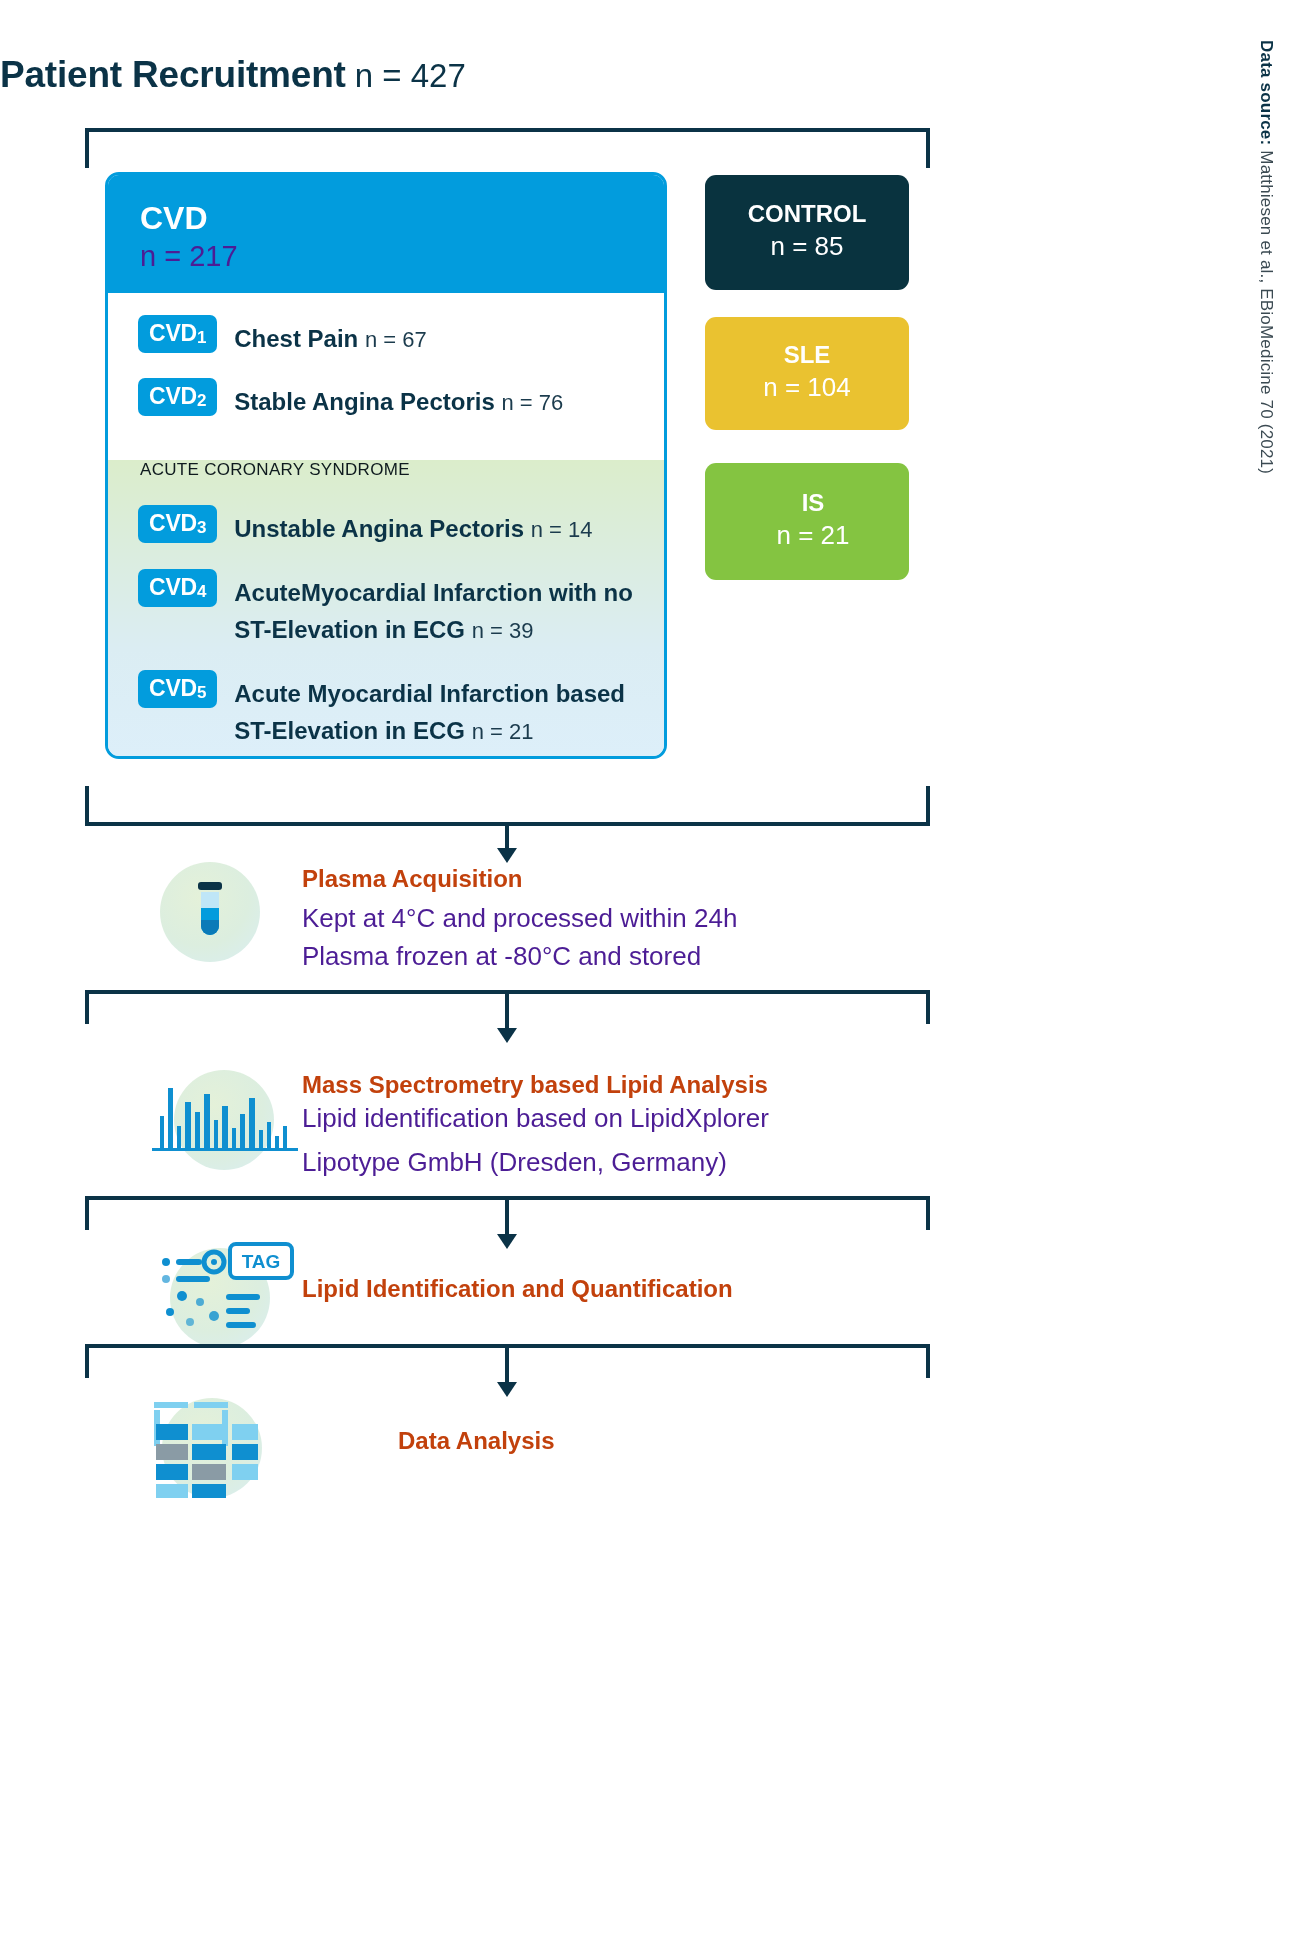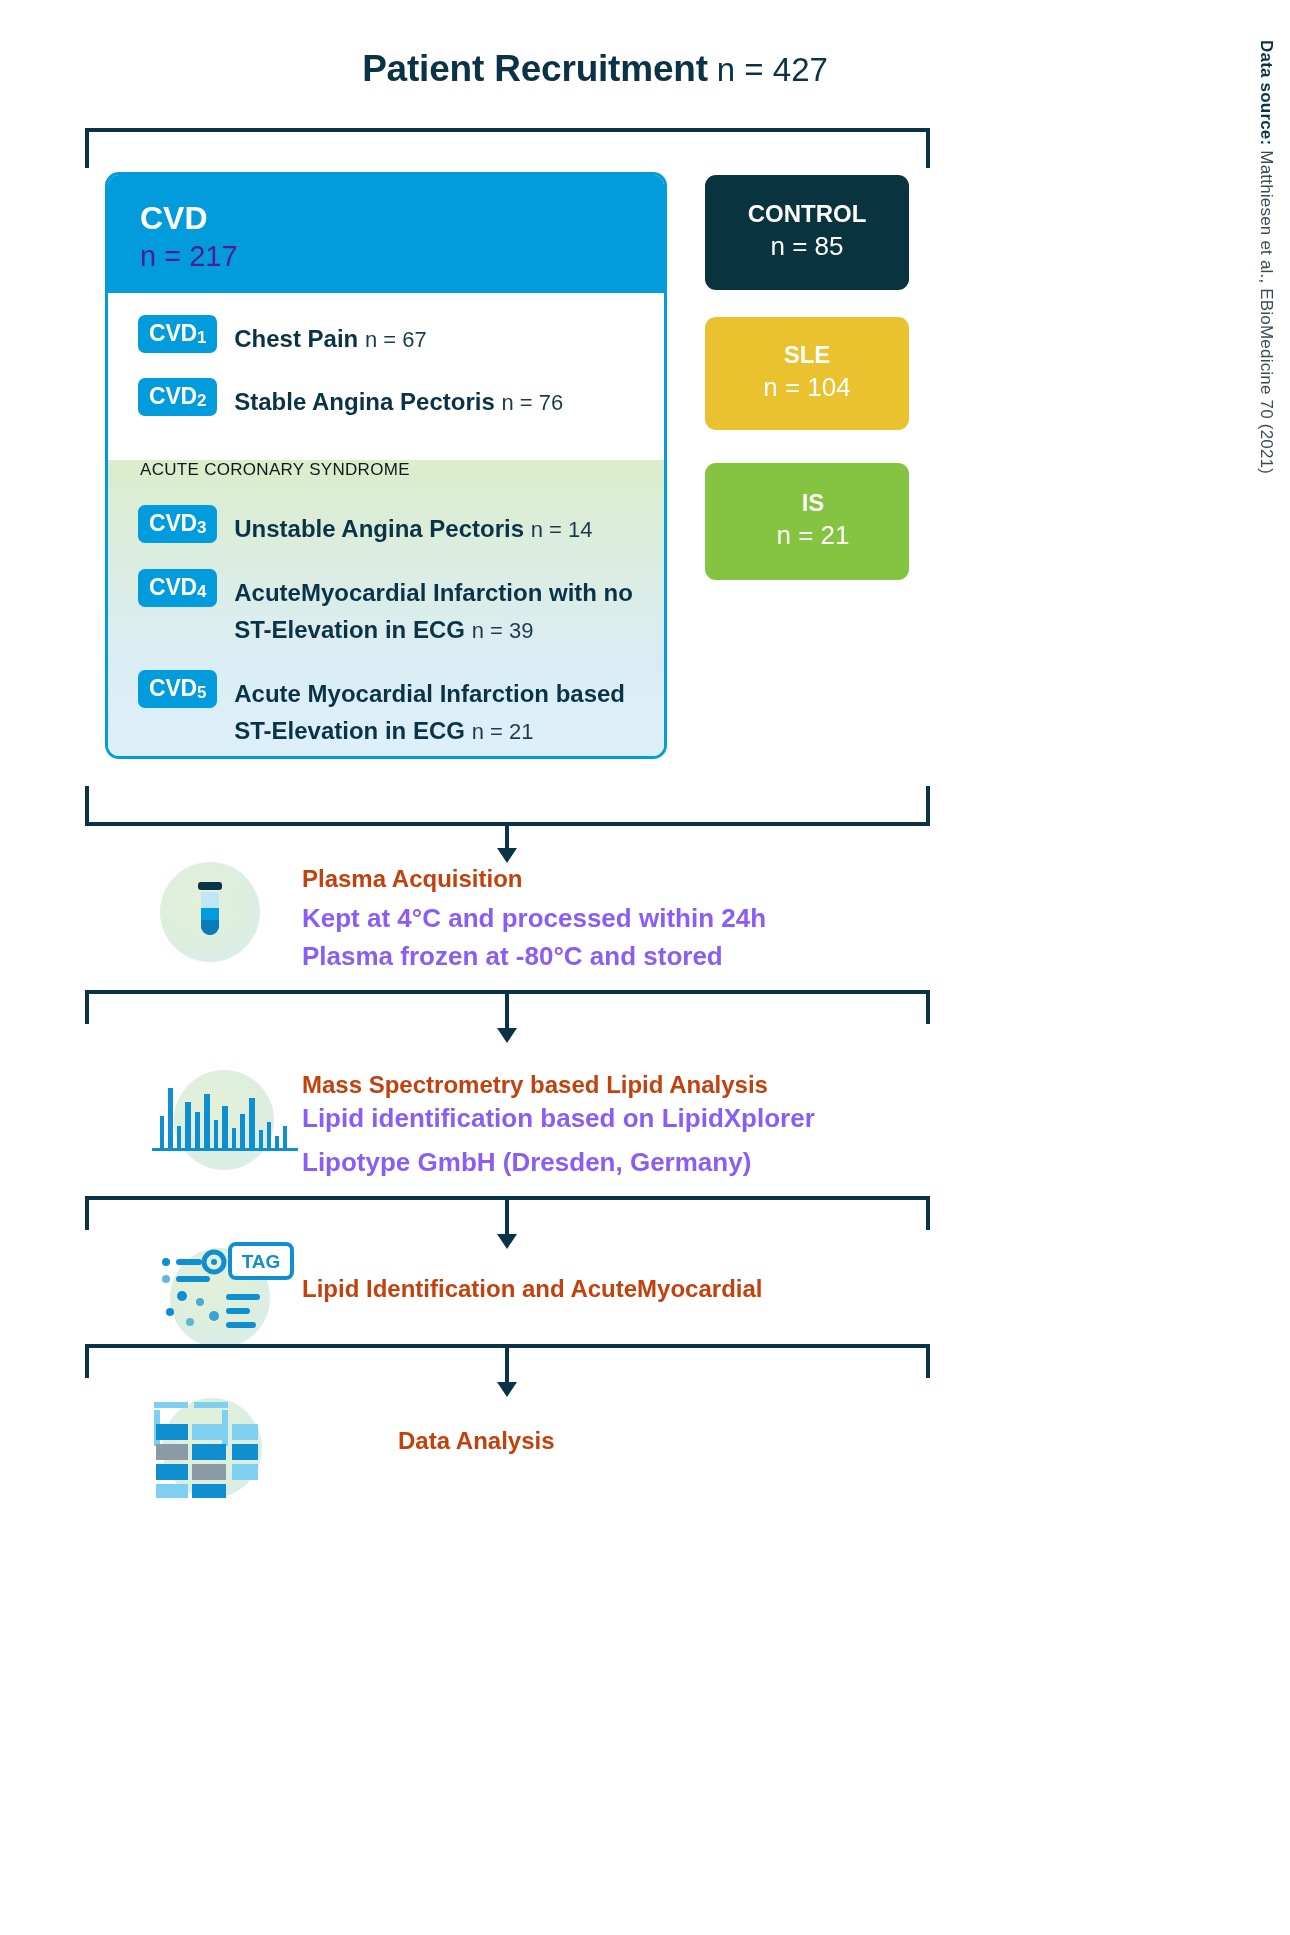--- a/index.html
+++ b/index.html
@@ -6,22 +6,22 @@
   html, body {
     width: 1290px; height: 1935px;
     background: #ffffff;
     font-family: "Liberation Sans", sans-serif;
     overflow: hidden;
   }
   .page { position: relative; width: 1290px; height: 1935px; }
 
   
   .title-row {
-    position: absolute; left: 0; top: 48px; width: 1150px;
-    text-align: center; white-space: nowrap; margin-left: 20px;
+    position: absolute; left: 0; top: 54px; width: 1150px;
+    text-align: left; white-space: nowrap;
   }
   .title-strong {
     font-size: 37px; font-weight: 700; color: #0b3347;
     letter-spacing: -0.2px;
   }
   .title-n {
     font-size: 33px; font-weight: 400; color: #0b3347;
     margin-left: 9px;
   }
 
@@ -117,21 +117,21 @@
   .step { position: absolute; }
   .step-icon {
     position: absolute;
     border-radius: 50%;
   }
   .step-title {
     font-size: 24px; font-weight: 700; color: #c2410c; line-height: 1.25;
     white-space: nowrap;
   }
   .step-sub {
-    font-size: 26px; font-weight: 700; color: #8b5cf6; line-height: 1.45;
+    font-size: 26px; font-weight: 400; color: #4c1d95; line-height: 1.45;
     white-space: nowrap;
   }
 
   
   .circ-green { background: radial-gradient(circle at 40% 35%, #e4f1d9 0%, #dceedf 55%, #d9eef3 100%); }
 
   
   .datasource {
     position: absolute; right: 14px; top: 40px;
     transform-origin: right top;
@@ -305,21 +305,21 @@
         <circle cx="62" cy="76" r="5" opacity="0.8"></circle>
         <circle cx="38" cy="82" r="4" opacity="0.6"></circle>
         <rect x="74" y="54" width="34" height="6" rx="3"></rect>
         <rect x="74" y="68" width="24" height="6" rx="3"></rect>
         <rect x="74" y="82" width="30" height="6" rx="3"></rect>
       </g>
       <rect x="78" y="4" width="62" height="34" rx="6" fill="#ffffff" stroke="#0f8fd0" stroke-width="4"></rect>
       <text x="109" y="28" font-family="Liberation Sans, sans-serif" font-size="19" font-weight="700" fill="#0f8fd0" text-anchor="middle">TAG</text>
     </svg>
     <div style="position:absolute; left:150px; top:34px;">
-      <div class="step-title">Lipid Identification and AcuteMyocardial</div>
+      <div class="step-title">Lipid Identification and Quantification</div>
     </div>
   </div>
 
   <div class="bracket" style="left:85px; top:1344px; width:845px; height:34px;">
     <div class="vleft" style="left:0; top:0; height:34px;"></div>
     <div class="vright" style="right:0; top:0; height:34px;"></div>
     <div class="hbar" style="left:0; top:0; width:845px;"></div>
   </div>
   <div class="arrow-down" style="left:505px; top:1348px; height:38px;"></div>
   <div class="arrow-head" style="left:497px; top:1382px;"></div>

